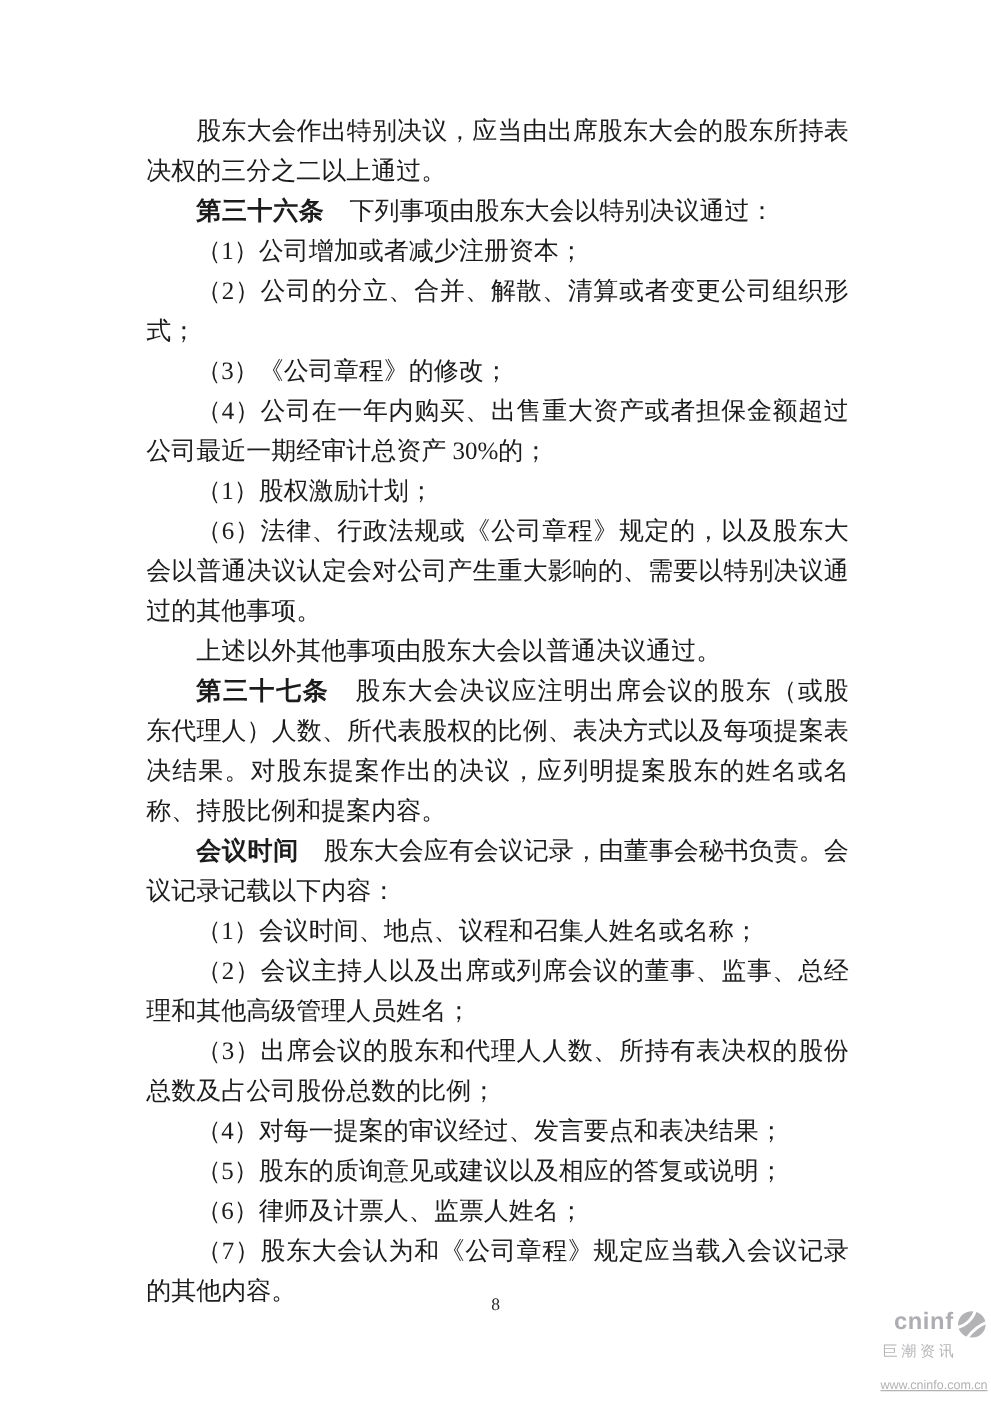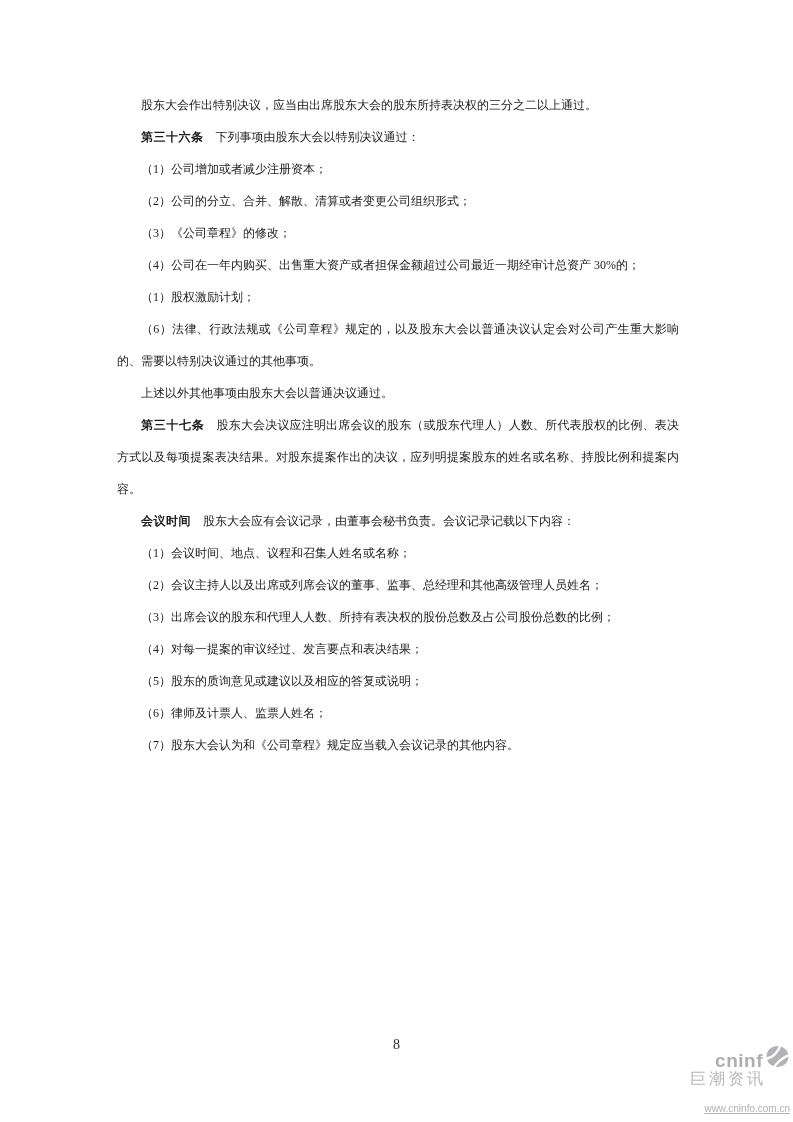--- a/index.html
+++ b/index.html
@@ -14,21 +14,21 @@
     background: #ffffff;
     overflow: hidden;
     font-family: "Liberation Serif", "DejaVu Serif", serif;
     color: #1c1c1c;
   }
   .doc-body {
     position: absolute;
     left: 117px;
     top: 89px;
     width: 562px;
-    font-size: 12px;
+    font-size: 20px;
     line-height: 32px;
     text-align: justify;
   }
   .para {
     margin: 0;
     text-indent: 2em;
     text-align: justify;
   }
   .article-number {
     font-weight: 700;
@@ -49,31 +49,31 @@
     bottom: 8px;
     display: flex;
     flex-direction: column;
     align-items: flex-end;
     color: #b1b1b4;
     font-family: "Liberation Sans", sans-serif;
     line-height: 1.1;
   }
   .brand-row {
     display: flex;
-    align-items: flex-end;
+    align-items: flex-start;
     gap: 2px;
   }
   .brand-text {
     font-size: 19px;
     font-weight: 700;
     letter-spacing: 0.5px;
     color: #aeaeb2;
   }
   .cn-name {
-    font-size: 16px;
+    font-size: 12px;
     letter-spacing: 3px;
     margin-right: 24px;
     margin-top: -1px;
     color: #b5b5b8;
     margin-left: 28px;
   }
   .site-url {
     font-size: 10px;
     margin-top: 15px;
     color: #b1b1b4;

